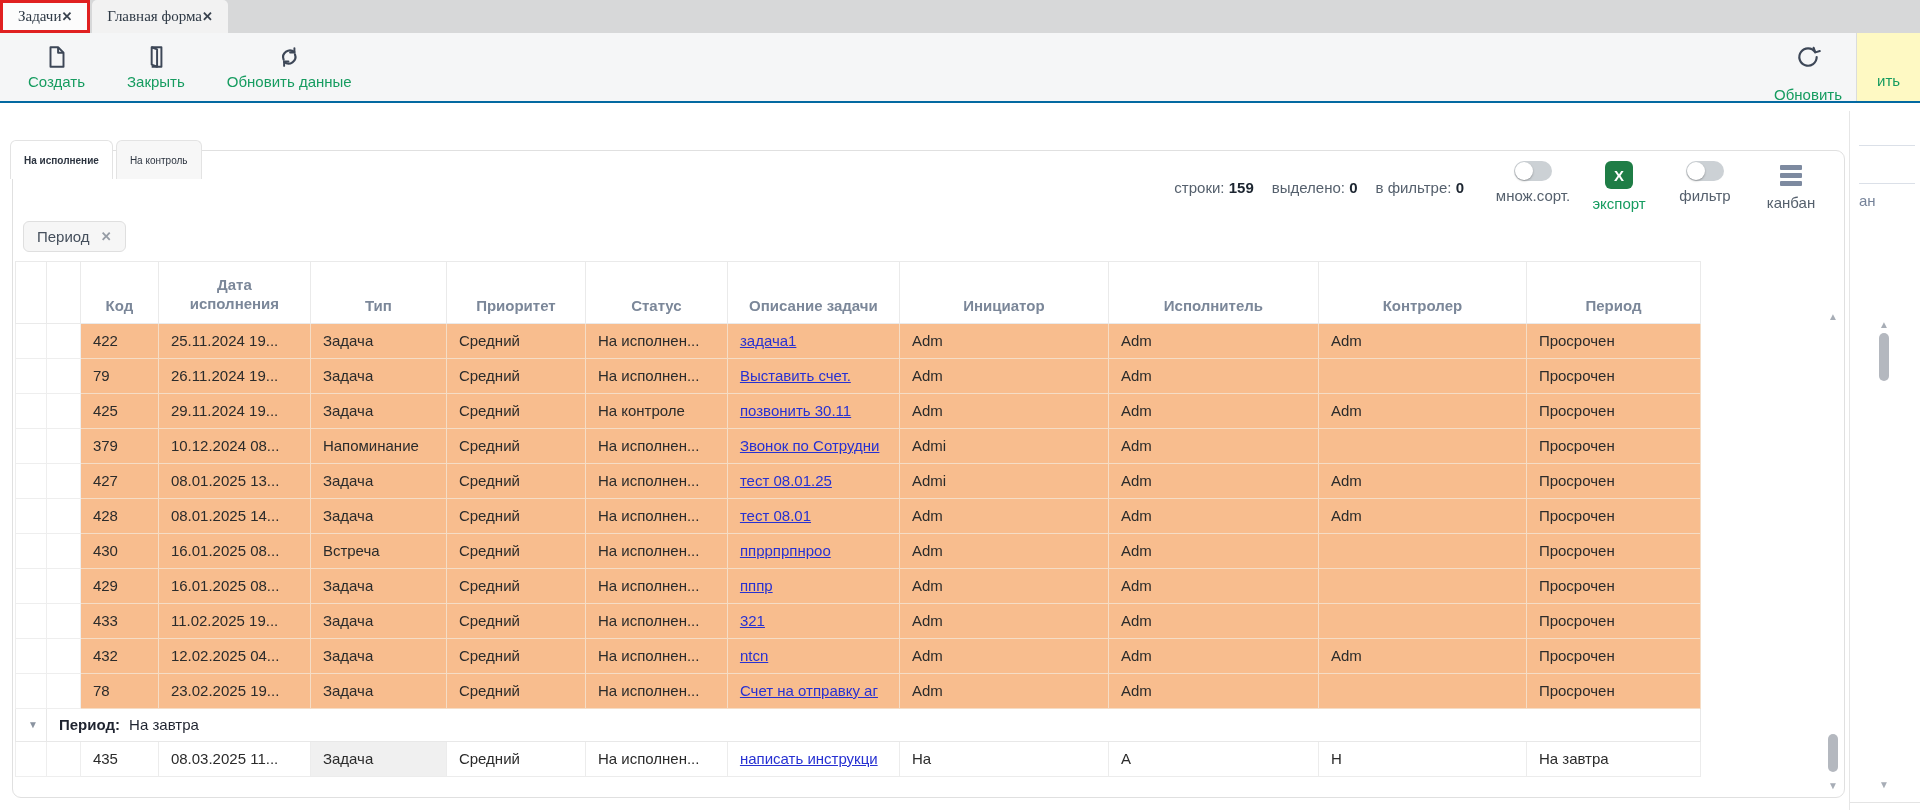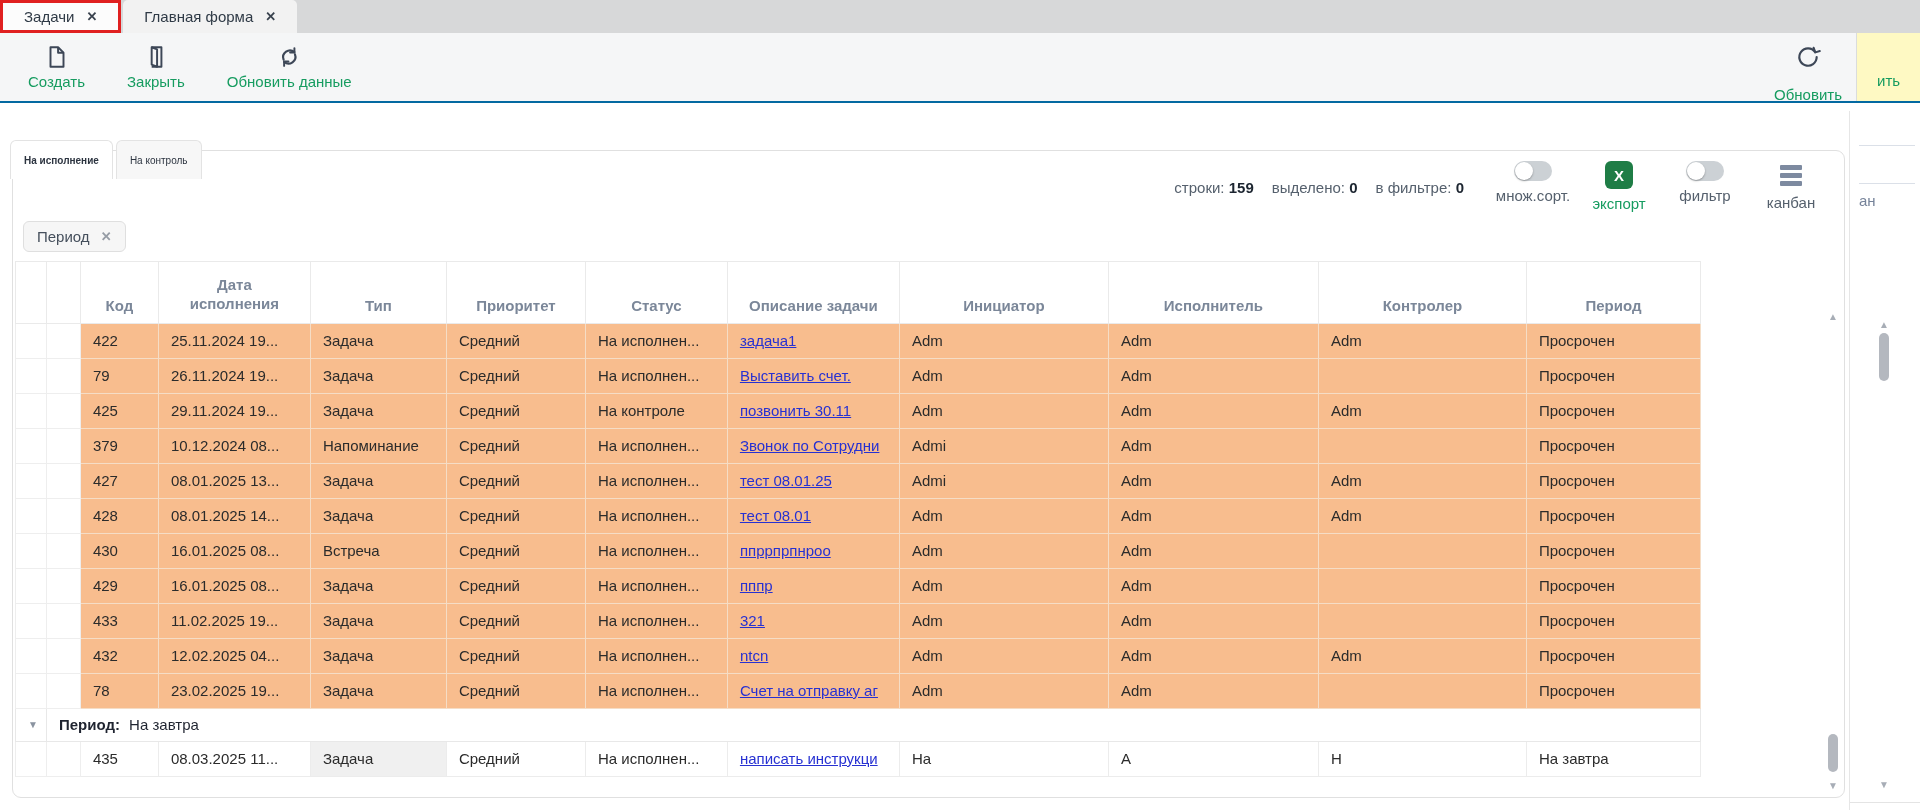--- a/index.html
+++ b/index.html
@@ -6,22 +6,22 @@
     --green:#169c60; --orange:#f8bd8e; --link:#2731d2; --red:#e02020;
     --excel:#1f7d46; --headtxt:#7b8799; --icon:#3d4757;
   }
   *{box-sizing:border-box; margin:0; padding:0;}
   body{width:1920px; height:810px; overflow:hidden; background:#fff;
        font-family:"Liberation Sans", sans-serif; color:#2b2b2b;}
   .screen{position:relative; width:1920px; height:810px;}
 
   
   .tabstrip{height:33px; background:#d7d8d9; display:flex; align-items:stretch;}
-  .wtab{display:flex; align-items:center; gap:12px; padding:0 21px; font-size:15px;
-        color:#2f3a46; background:#f2f2f2; margin-right:2px; border-radius:5px 5px 0 0; cursor:default;}
+  .wtab{display:flex; align-items:center; padding:0 15px; font-size:15px;
+        color:#2f3a46; background:#f2f2f2; margin-right:2px; border-radius:5px 5px 0 0; cursor:default;font-family:Liberation Serif, serif;}
   .wtab.active{background:#fcfcfc; border:3px solid var(--red); border-radius:0;}
   .wtab-x{font-size:13px; font-weight:bold; color:#39424e;}
 
   
   .toolbar{position:relative; height:70px; background:#f5f6f7; border-bottom:2px solid #0369a1;
            display:flex; align-items:center;}
   .tb-left{display:flex; gap:42px; padding-left:28px;}
   .tbtn{display:flex; flex-direction:column; align-items:center; gap:3px;
         color:var(--green); font-size:15px; cursor:pointer;}
   .tbtn svg{display:block;}

